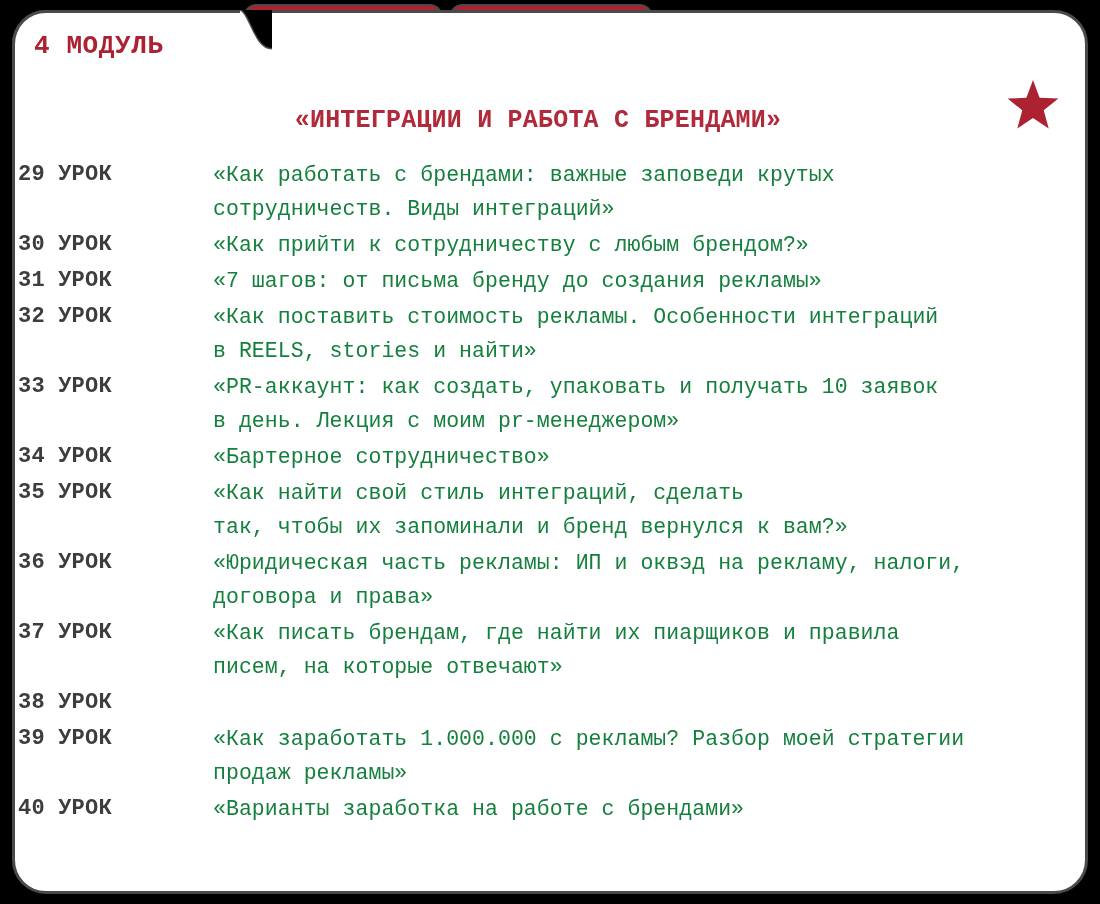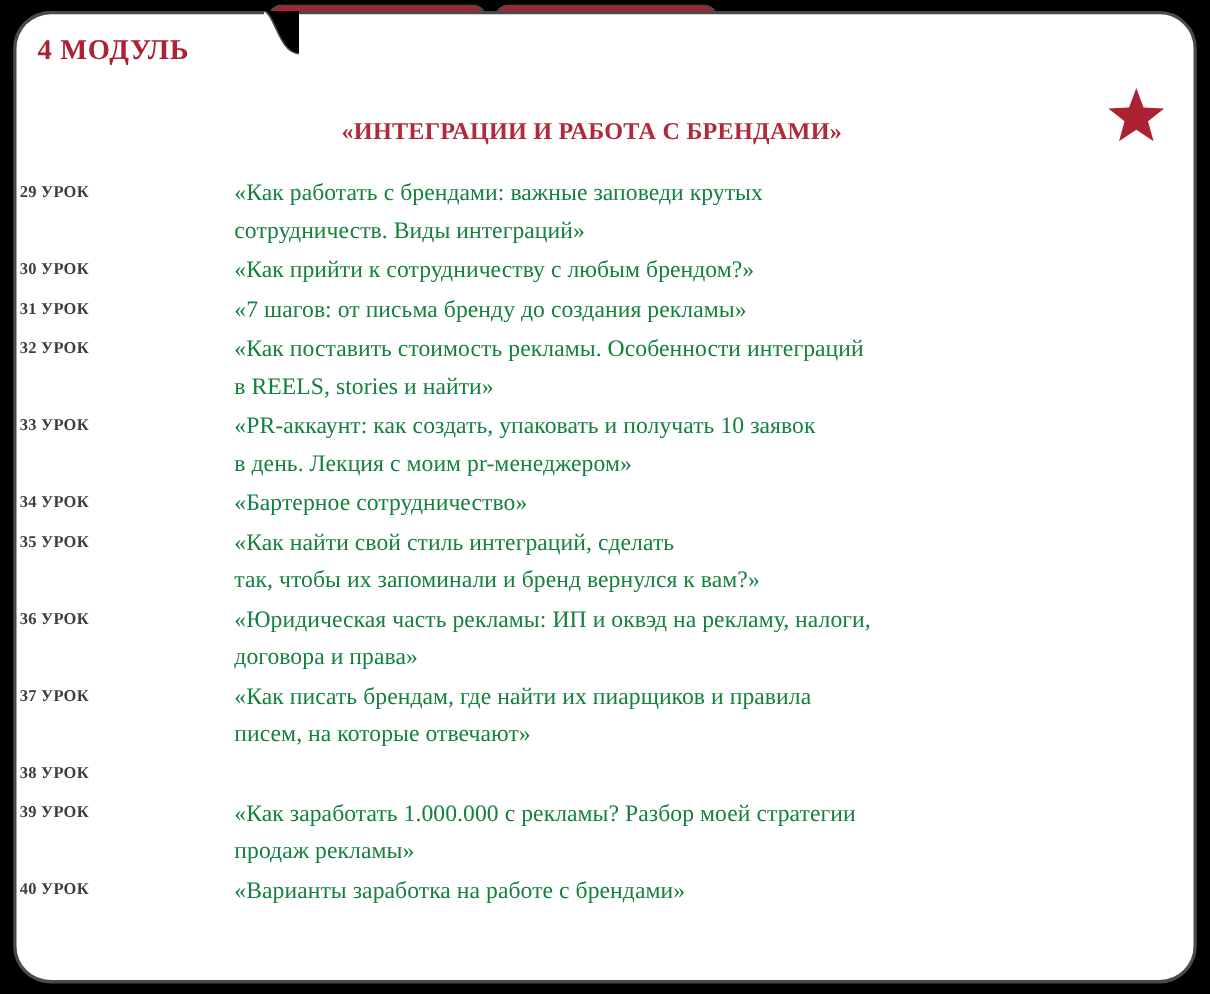--- a/index.html
+++ b/index.html
@@ -6,21 +6,21 @@
     margin: 0;
     padding: 0;
     background: #000000;
   }
   #page {
     position: relative;
     width: 1100px;
     height: 904px;
     background: #000000;
     overflow: hidden;
-    font-family: Liberation Serif, serif;
+    font-family: Liberation Mono, monospace;
   }
 
   
   .tab-strip {
     position: absolute;
     top: 0;
     left: 0;
     width: 1100px;
     height: 48px;
   }
@@ -88,21 +88,21 @@
   }
 
   
   .card-title {
     position: absolute;
     left: 0;
     top: 106px;
     width: 1076px;
     text-align: center;
     color: #B02A3B;
-    font-size: 22px;
+    font-size: 25px;
     font-weight: bold;
     letter-spacing: 0.2px;
   }
   .star-icon {
     position: absolute;
     right: 40px;
     top: 78px;
     width: 54px;
     height: 54px;
   }
@@ -116,21 +116,21 @@
   }
   .lesson-row {
     display: flex;
     align-items: flex-start;
     margin-bottom: 2px;
   }
   .lesson-num {
     width: 195px;
     flex: 0 0 195px;
     color: #3d3d3d;
-    font-size: 15px;
+    font-size: 22px;
     font-weight: bold;
     line-height: 34px;
     letter-spacing: 0.2px;
     white-space: nowrap;
   }
   .lesson-text {
     flex: 1 1 auto;
     color: #15803d;
     font-size: 21.5px;
     line-height: 34px;

